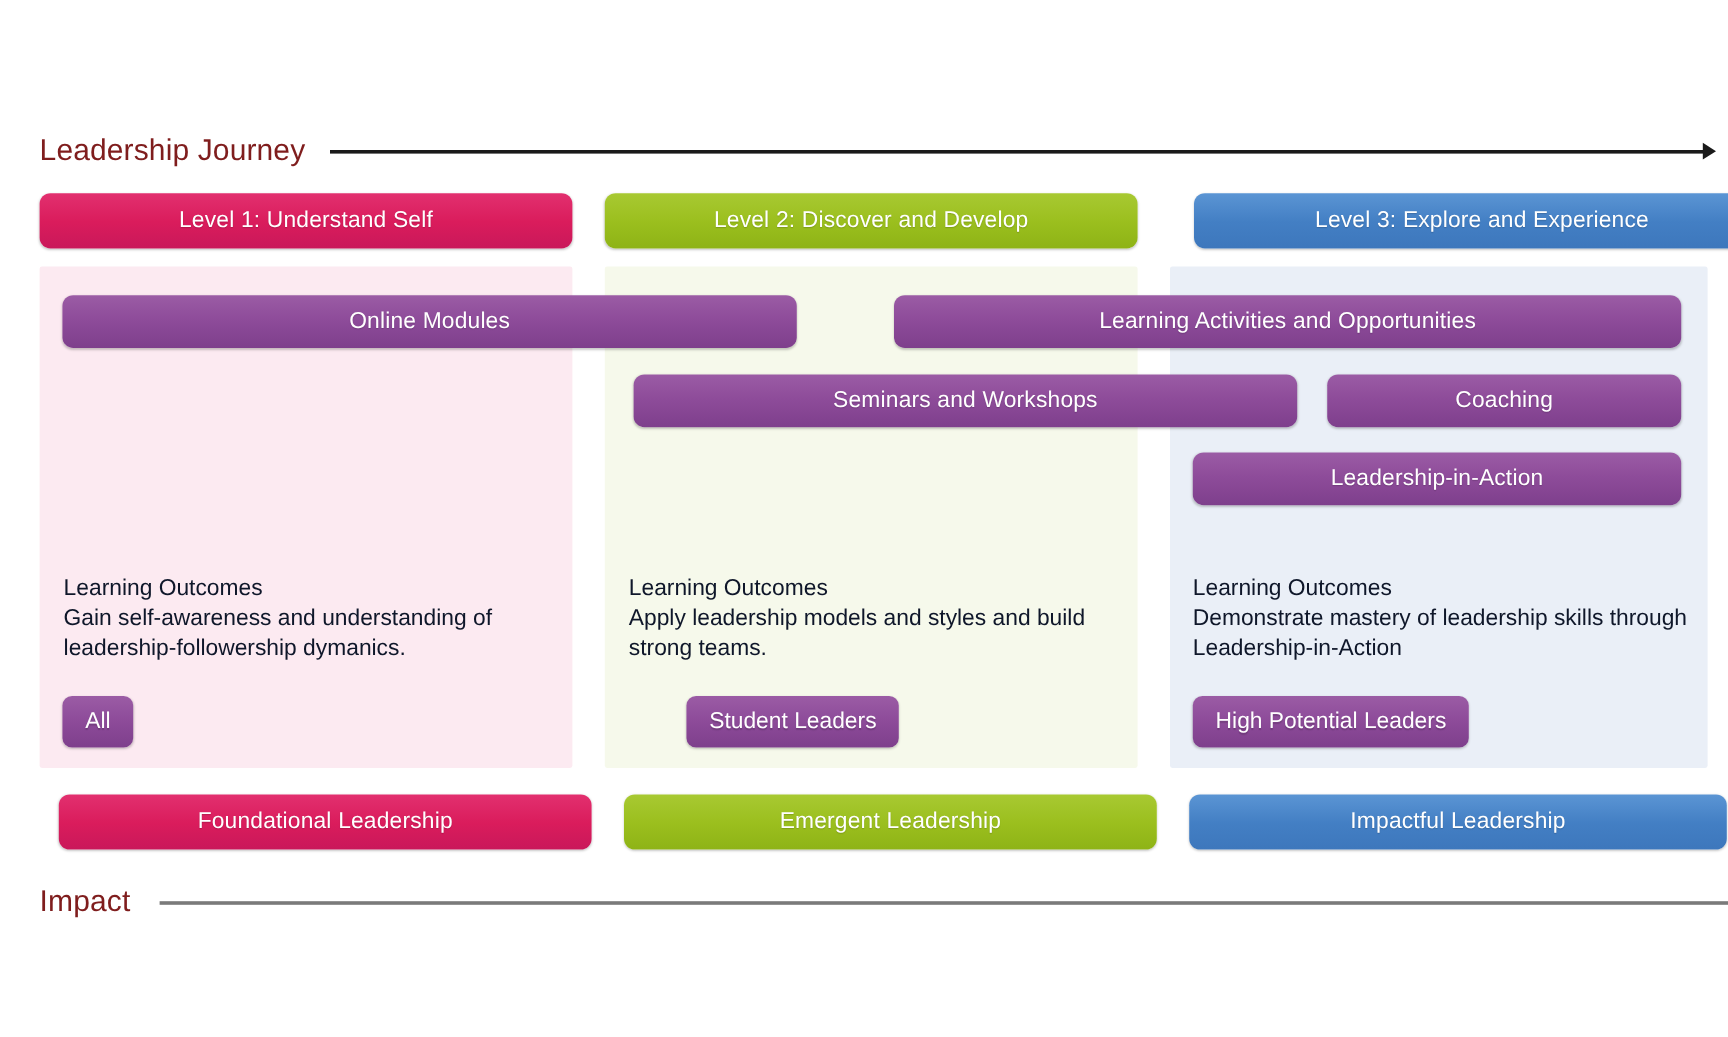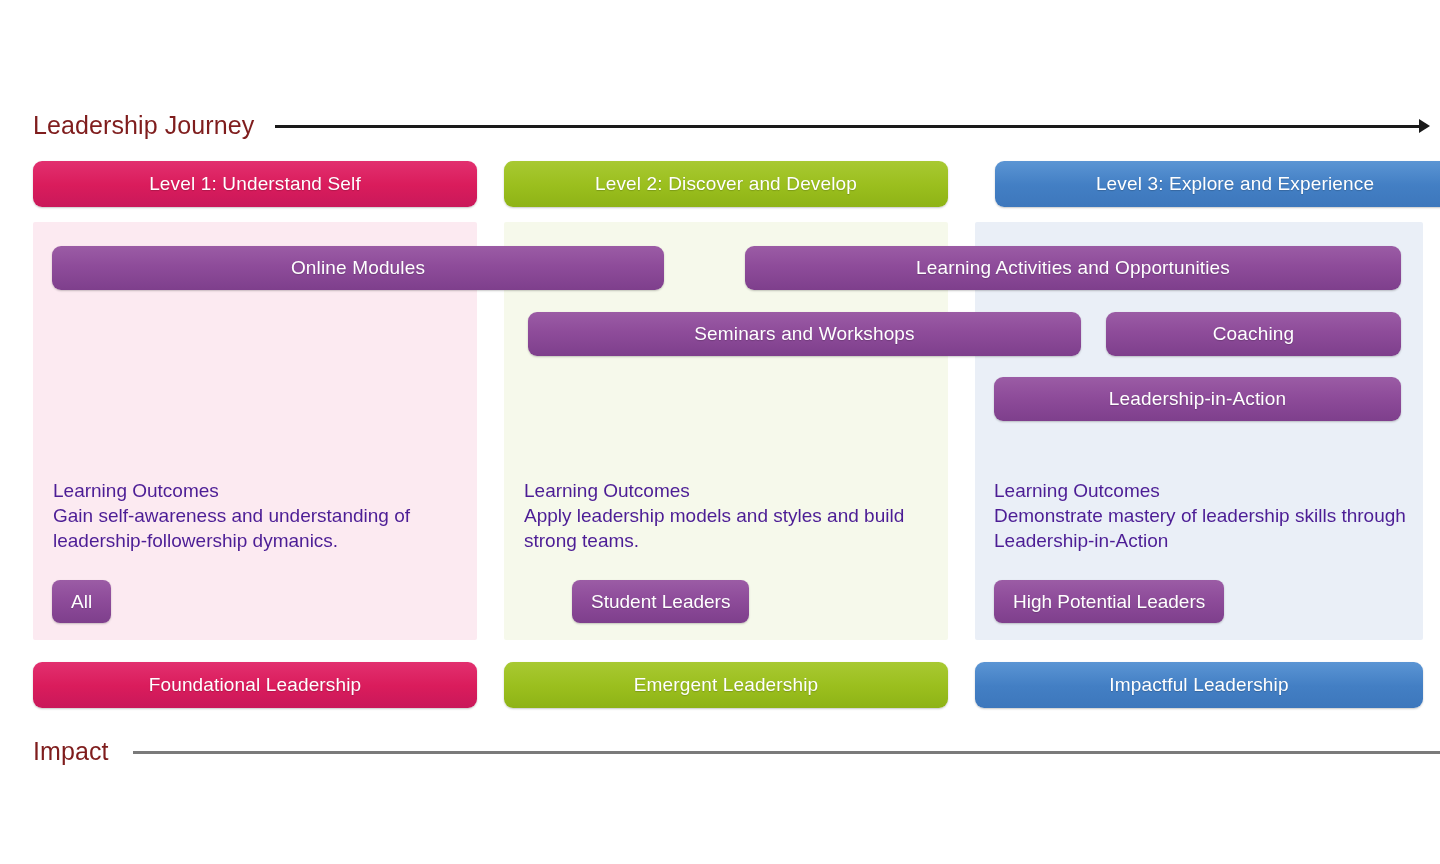--- a/index.html
+++ b/index.html
@@ -93,21 +93,21 @@
     left: 504px; width: 444px;
     background: linear-gradient(to bottom, #A8C932 0%, #9BBF1E 52%, #8EB316 100%);
   }
   .bar.level.blue {
     left: 975px; width: 480px;
     background: linear-gradient(to bottom, #5B95D4 0%, #437FC4 52%, #3D77BC 100%);
     margin-left: 20px;
   }
 
   
-  .bar.outcome { top: 662px; height: 46px; }
+  .bar.outcome { top: 662px; height: 46px; margin-left: 16px; }
   .bar.outcome.pink {
     left: 33px; width: 444px;
     background: linear-gradient(to bottom, #E2306F 0%, #DA1C5C 52%, #C9185A 100%);
   }
   .bar.outcome.green {
     left: 504px; width: 444px;
     background: linear-gradient(to bottom, #A8C932 0%, #9BBF1E 52%, #8EB316 100%);
   }
   .bar.outcome.blue {
     left: 975px; width: 448px;
@@ -125,21 +125,21 @@
   #bar-seminars           { left: 528px; top: 312px; width: 553px; }
   #bar-coaching           { left: 1106px; top: 312px; width: 295px; }
   #bar-lia                { left: 994px; top: 377px; width: 407px; }
 
   
   .outcome-text {
     position: absolute;
     top: 478px;
     font-size: 19px;
     line-height: 25px;
-    color: #4c1d95;
+    color: #0f172a;
     width: 420px;
   }
   #outcome-text-1 { left: 53px; }
   #outcome-text-2 { left: 524px; }
   #outcome-text-3 { left: 994px; }
   .outcome-text .heading { display: block; }
   .outcome-text .body    { display: block; }
 
   
   .pill {

